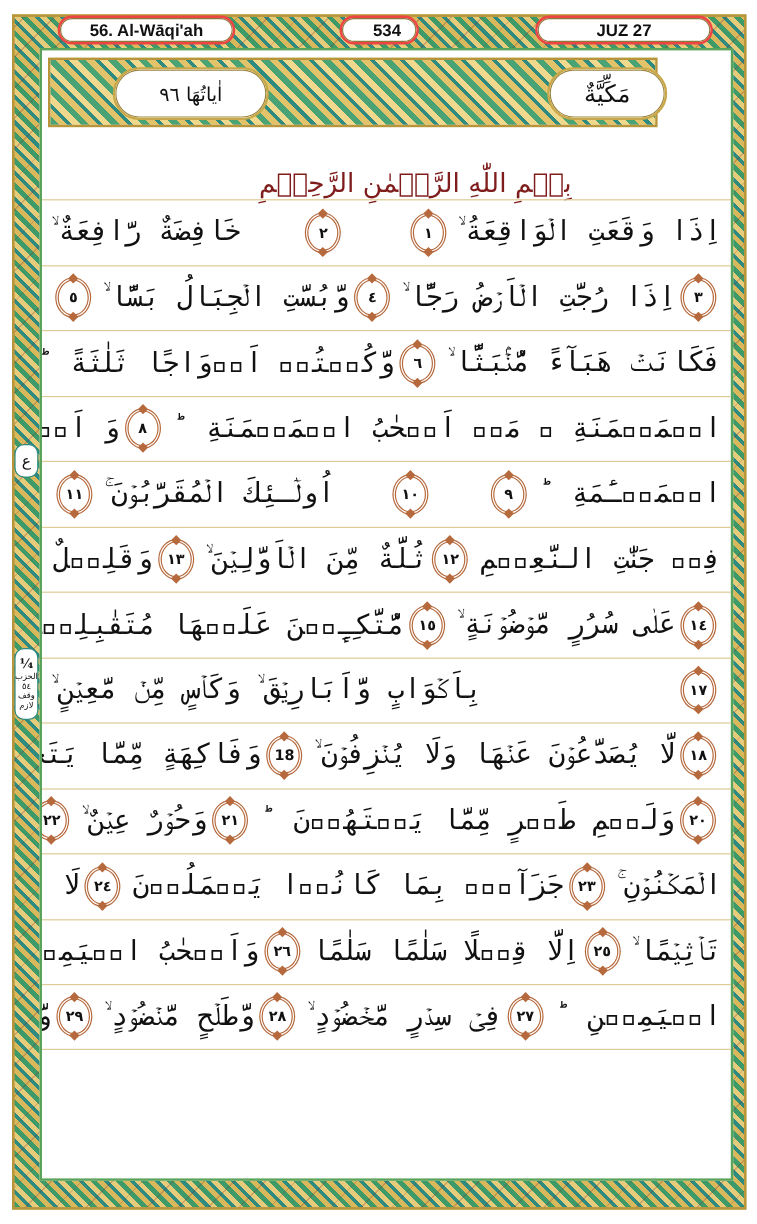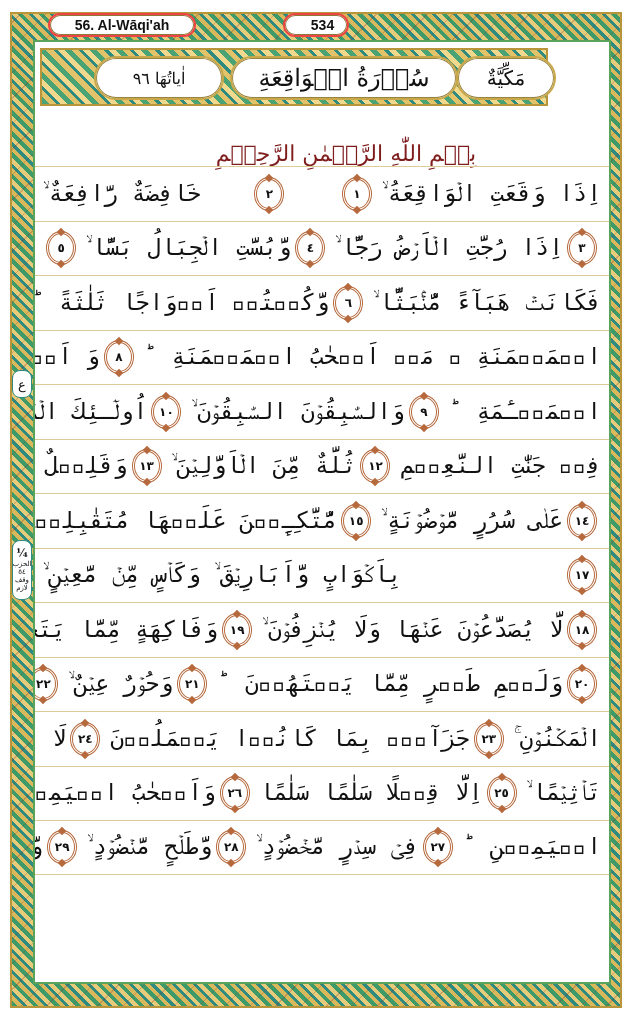--- a/index.html
+++ b/index.html
@@ -101,26 +101,26 @@
     .tag-hizb .frac { font-size: 11px; font-weight: bold; line-height: 12px; }
   </style>
 </head>
 <body>
 
 <div class="page">
   <div class="frame-outer"></div>
 
   <div class="header-pill pill-surah">56. Al-Wāqi'ah</div>
   <div class="header-pill pill-page">534</div>
+  <div class="header-pill pill-juz">JUZ 27</div>
 
   <div class="text-panel"></div>
 
   <div class="banner">
     <div class="banner-oval oval-ayat">اٰياتُهَا ٩٦</div>
-    <div class="banner-oval oval-title">سُوۡرَةُ الۡوَاقِعَةِ</div>
     <div class="banner-oval oval-makki">مَكِّيَّةٌ</div>
   </div>
 
   <div class="bismillah">بِسۡمِ اللّٰهِ الرَّحۡمٰنِ الرَّحِيۡمِ</div>
 
   <div class="margin-tag tag-ruku">
     <span>ع</span>
   </div>
   <div class="margin-tag tag-hizb">
     <span class="frac">¼</span>
@@ -175,21 +175,20 @@
         <span class="seg">
           <span class="txt">وَ اَصۡحٰبُ الۡمَشۡـَٔمَةِ ۙ مَاۤ اَصۡحٰبُ</span>
         </span>
       </div>
       <div class="line">
         <span class="seg">
           <span class="txt">الۡمَشۡـَٔمَةِ ؕ</span>
           <span class="ayah">٩</span>
         </span>
         <span class="seg">
-          <span class="txt">وَالسّٰبِقُوۡنَ السّٰبِقُوۡنَ ۙ</span>
           <span class="ayah">١٠</span>
         </span>
         <span class="seg">
           <span class="txt">اُولٰٓـئِكَ الۡمُقَرَّبُوۡنَ ۚ</span>
           <span class="ayah">١١</span>
         </span>
       </div>
       <div class="line">
         <span class="seg">
           <span class="txt">فِىۡ جَنّٰتِ النَّعِيۡمِ</span>
@@ -223,21 +222,21 @@
         <span class="seg">
           <span class="txt">بِاَكۡوَابٍ وَّاَبَارِيۡقَ ۙ وَكَاۡسٍ مِّنۡ مَّعِيۡنٍ ۙ</span>
         </span>
       </div>
       <div class="line">
         <span class="seg">
           <span class="ayah">١٨</span>
         </span>
         <span class="seg">
           <span class="txt">لَّا يُصَدَّعُوۡنَ عَنۡهَا وَلَا يُنۡزِفُوۡنَ ۙ</span>
-          <span class="ayah">١٩</span>
+          <span class="ayah">18</span>
         </span>
         <span class="seg">
           <span class="txt">وَفَاكِهَةٍ مِّمَّا يَتَخَيَّرُوۡنَ ۙ</span>
         </span>
       </div>
       <div class="line">
         <span class="seg">
           <span class="ayah">٢٠</span>
         </span>
         <span class="seg">

